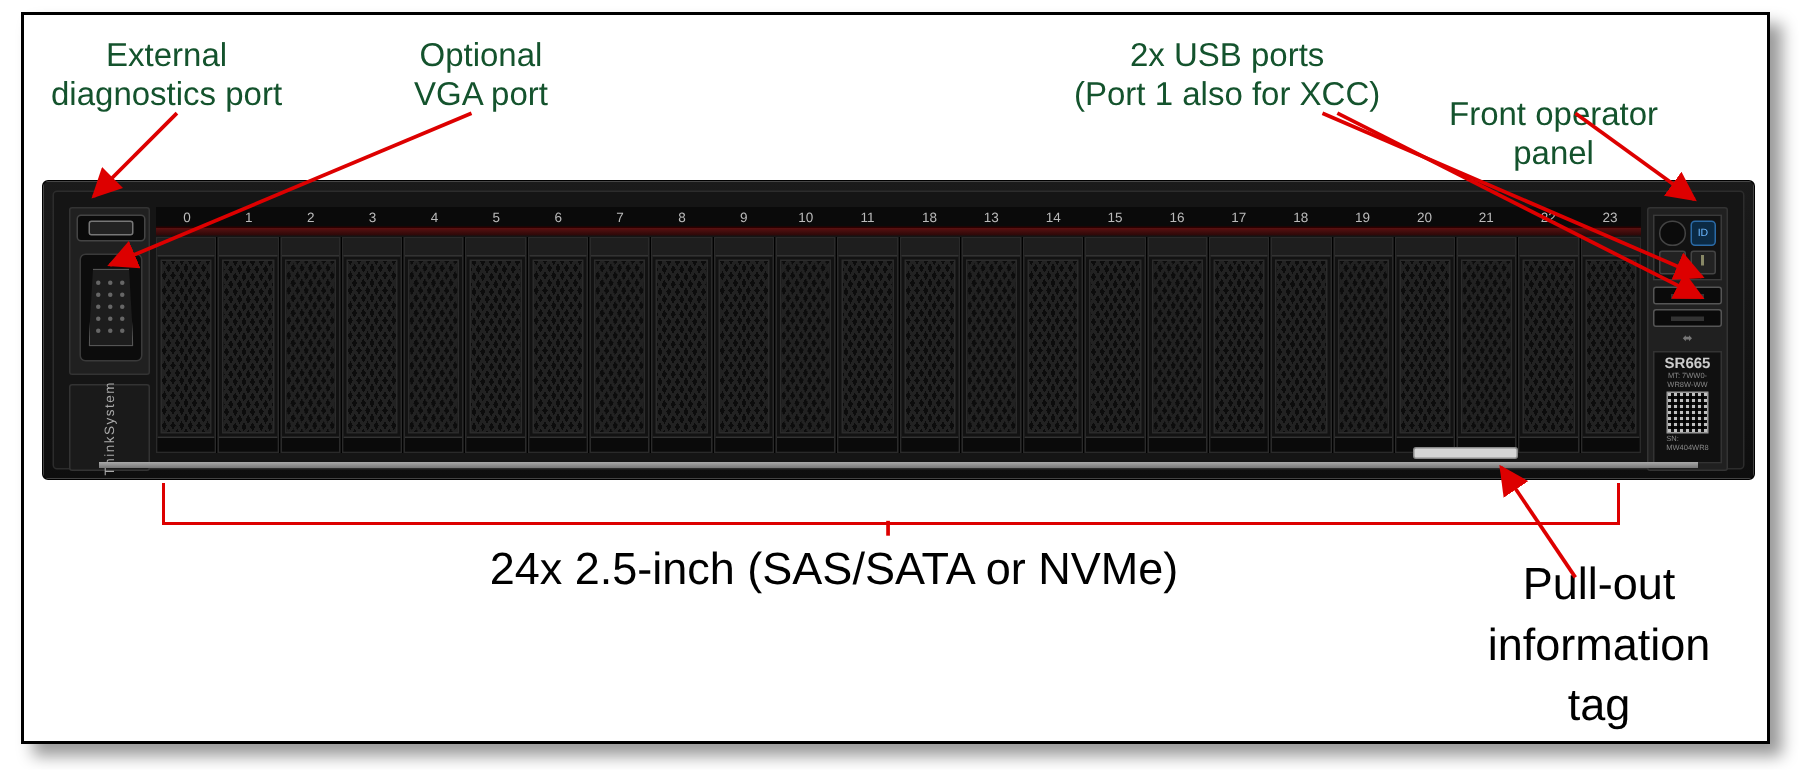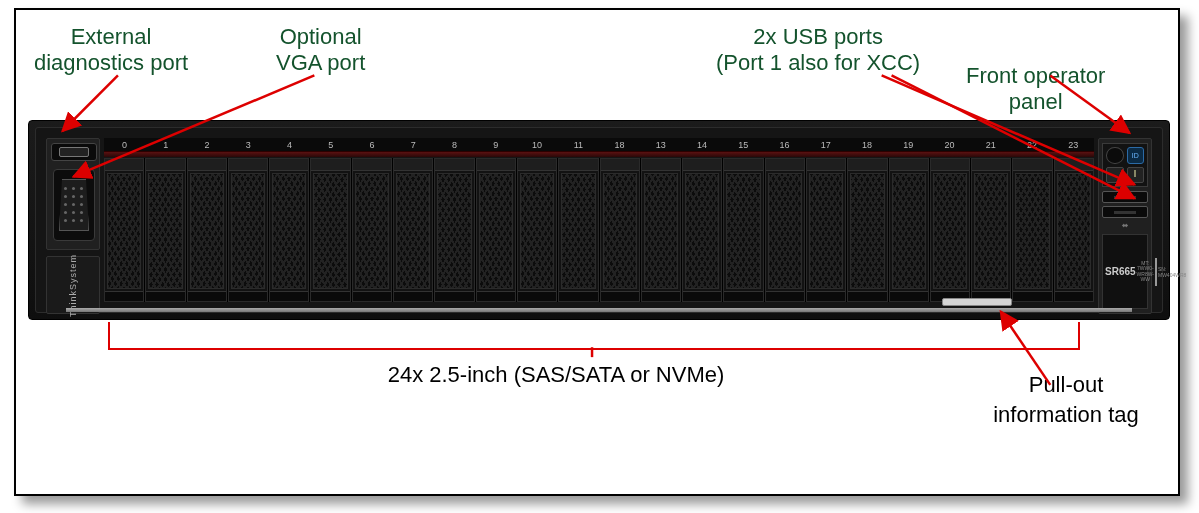--- a/index.html
+++ b/index.html
@@ -109,21 +109,21 @@
   .op-id { background: #0b2a44; border: 1px solid #2b6aa6; border-radius: 3px; color: #6bb7ff; font-size: 7px; display: flex; align-items: center; justify-content: center; }
   .op-led { background: #222; border: 1px solid #444; border-radius: 2px; }
   .op-exc { background: #222; border: 1px solid #444; border-radius: 2px; position: relative; }
   .op-exc::after { content:""; position:absolute; left:45%; top:20%; width:2px; height:45%; background:#886; }
   .usb-block { width:100%; display:flex; flex-direction:column; gap:3px; }
   .usb { height: 12px; background: #0a0a0a; border: 1px solid #555; border-radius: 2px; position: relative; }
   .usb::after { content:""; position:absolute; left:25%; right:25%; top:35%; height:30%; background:#333; }
   .usb-icon { color:#777; font-size:8px; text-align:center; }
   .sr-tag {
     width: 100%; flex: 1; background: #101010; border: 1px solid #333;
-    display: flex; align-items: center; justify-content: flex-start;
+    display: flex; flex-direction: column; align-items: center; justify-content: flex-start;
     padding: 2px; gap: 1px;
   }
   .sr-tag .model { color: #ccc; font-size: 10px; font-weight: bold; }
   .sr-tag .mt { color: #888; font-size: 5px; line-height: 1.1; text-align: center; }
   .sr-tag .qr { width: 28px; height: 28px;
     background:
       repeating-linear-gradient(0deg,#ddd 0 2px,#111 2px 4px),
       repeating-linear-gradient(90deg,#ddd 0 2px,#111 2px 4px);
     background-blend-mode: multiply; border: 1px solid #999;
   }
@@ -135,21 +135,21 @@
   }
   .bottom-edge {
     position: absolute; left: 30px; right: 30px; bottom: 0; height: 4px;
     background: linear-gradient(#aaa,#777);
   }
 
   
   .bracket { position:absolute; border:2px solid #d00; border-top:none; }
 
   
-  .caption { position: absolute; font-size: 22px; color:#000; text-align:center; line-height:1.35; }
+  .caption { position: absolute; font-size: 30px; color:#000; text-align:center; line-height:1.35; }
 </style>
 </head>
 <body>
 
 <div class="canvas">
   <div class="frame">
 
     <div class="label" style="left:18px; top:14px;">
       <span>External</span><br><span>diagnostics port</span>
     </div>

